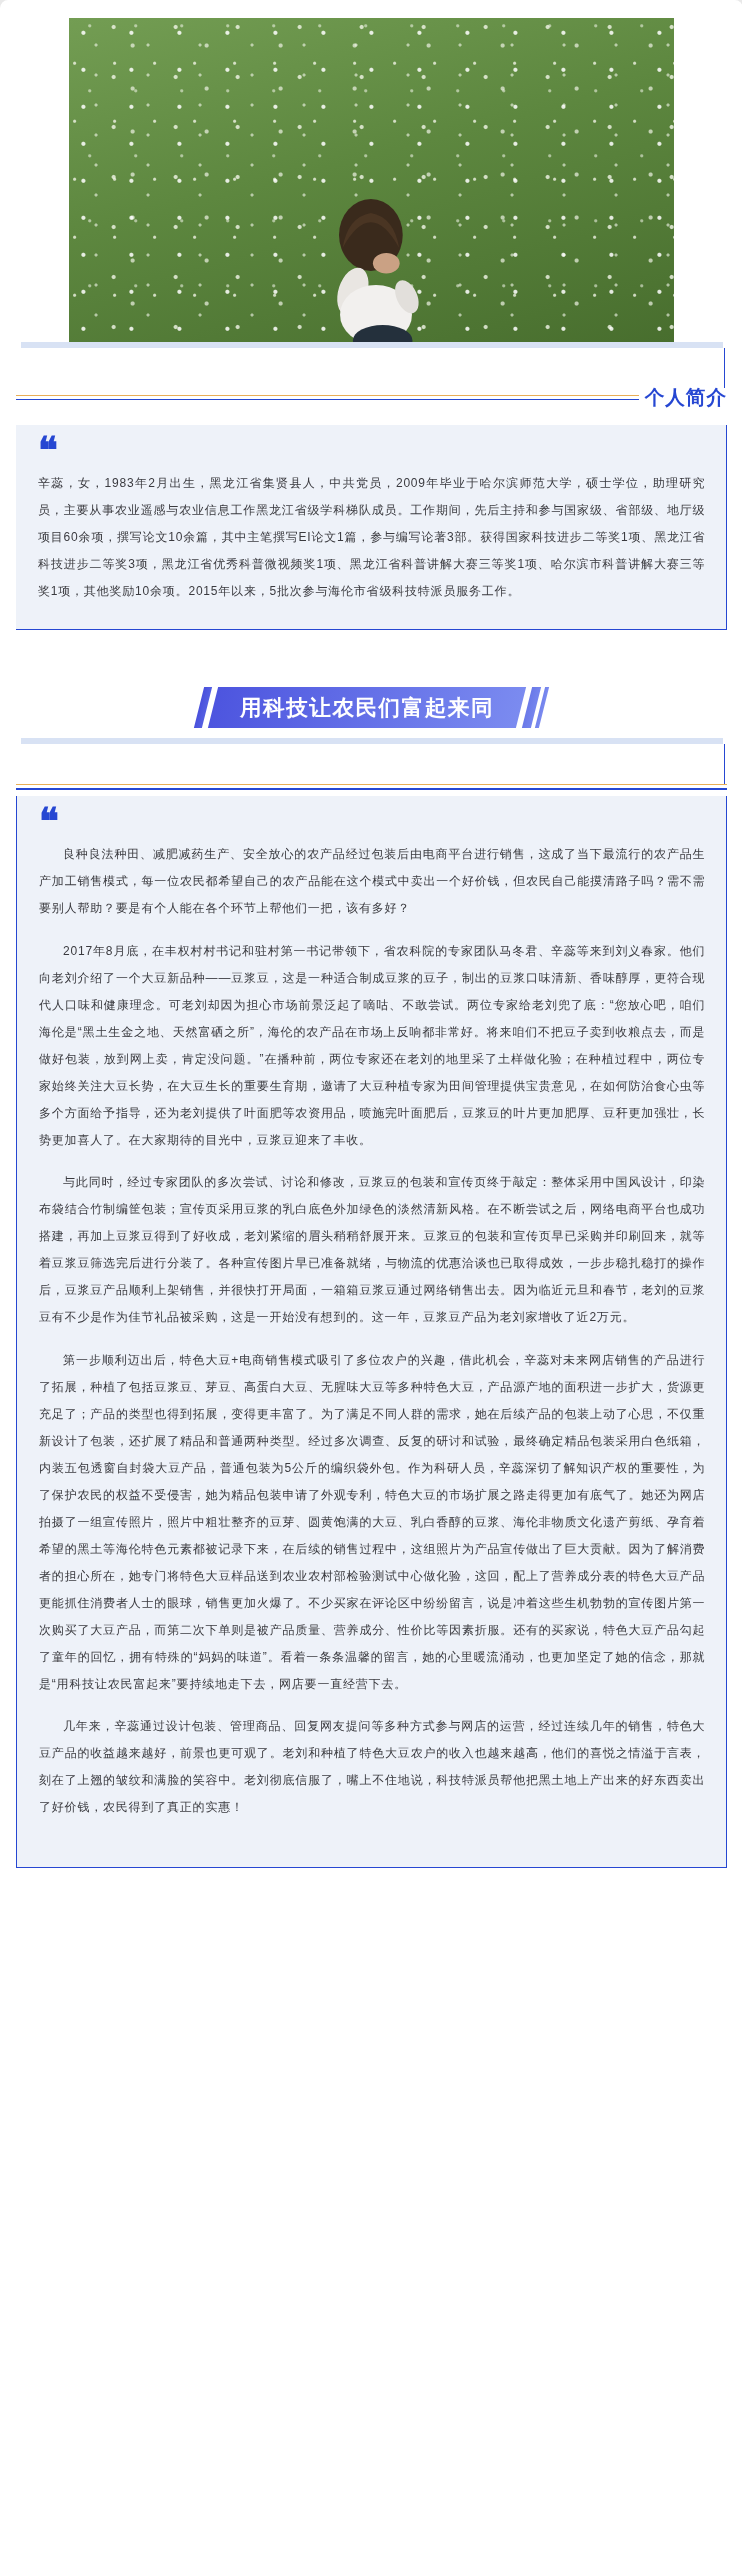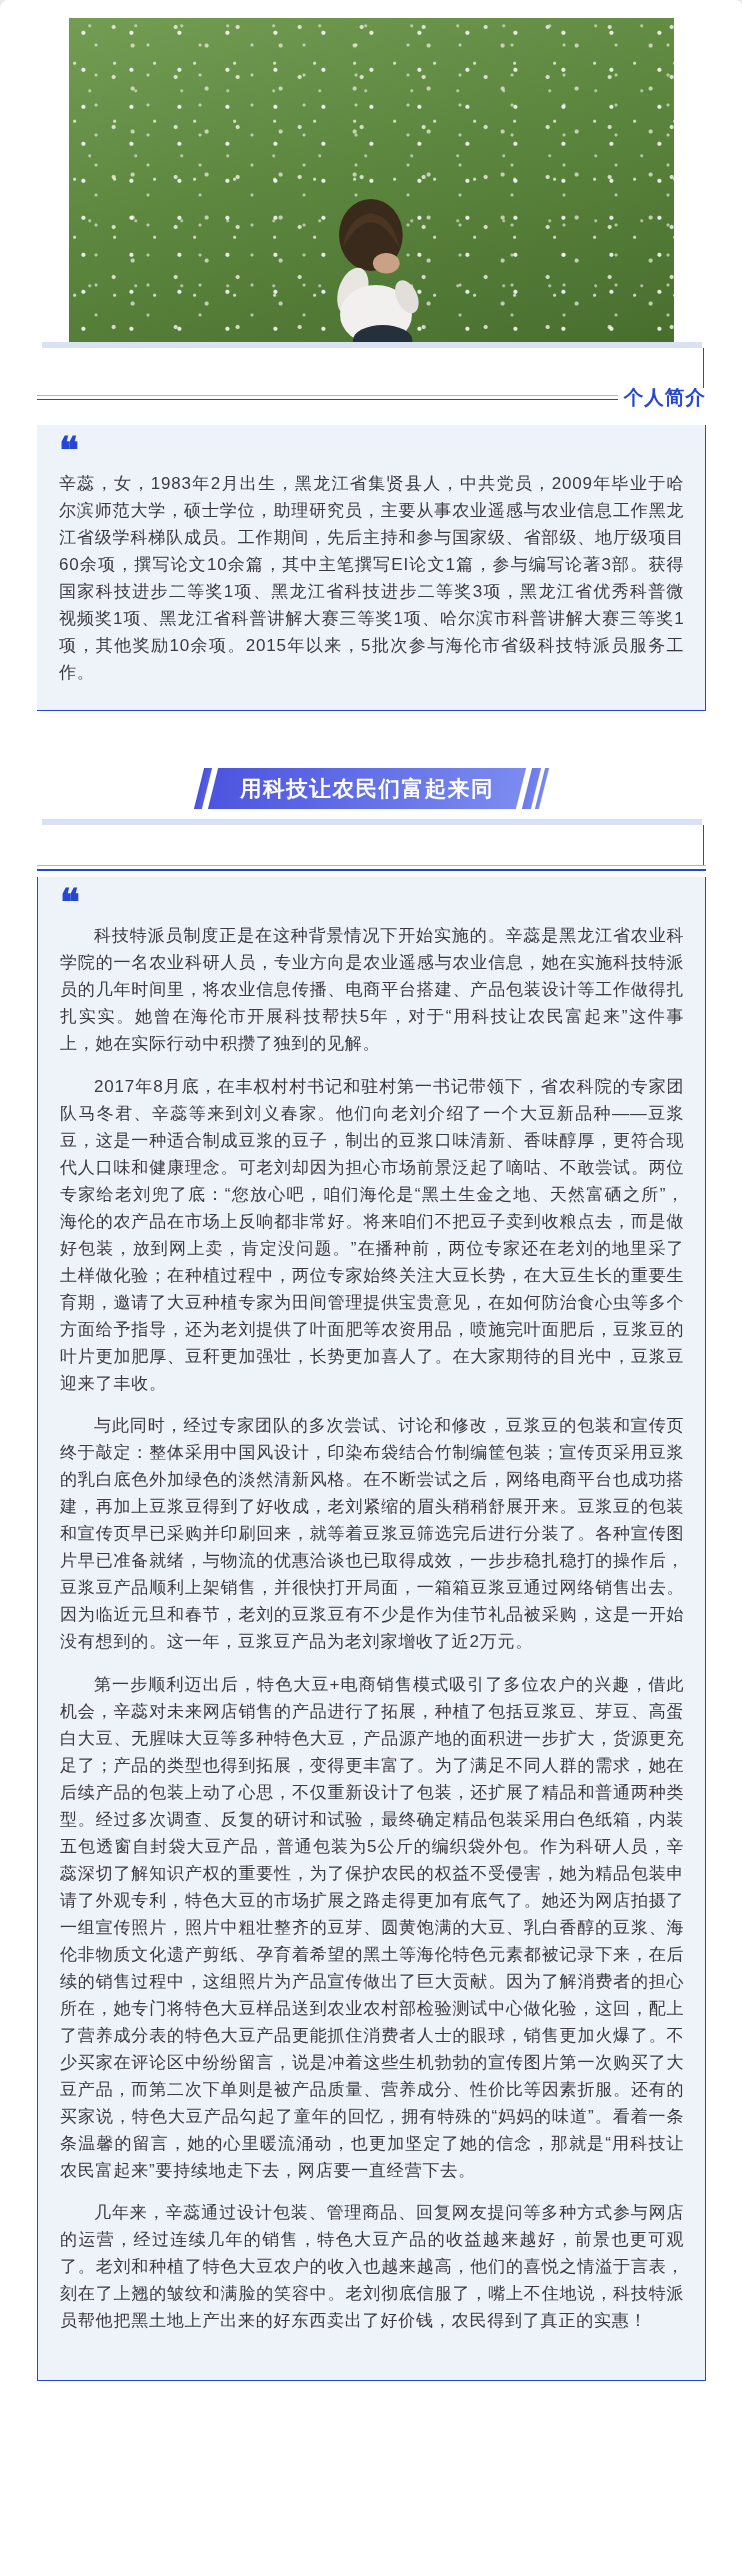--- a/index.html
+++ b/index.html
@@ -32,21 +32,21 @@
       radial-gradient(circle at 72% 18%, rgba(242,246,232,.8) 0 1.5px, rgba(255,255,255,0) 2.6px),
       radial-gradient(circle at 14% 78%, rgba(250,250,240,.75) 0 1px, rgba(255,255,255,0) 2.1px),
       radial-gradient(circle at 86% 64%, rgba(238,242,228,.7) 0 1.5px, rgba(255,255,255,0) 2.6px),
       radial-gradient(circle at 52% 90%, rgba(246,249,238,.6) 0 1px, rgba(255,255,255,0) 2.1px),
       radial-gradient(circle at 45% 12%, rgba(246,249,238,.55) 0 1px, rgba(255,255,255,0) 2.1px),
       linear-gradient(165deg,#739d53 0%,#5d873f 45%,#486e2e 100%);
     background-size:48px 37px,62px 50px,40px 58px,74px 43px,52px 30px,46px 65px,100% 100%;
   }
   .hero svg{position:absolute;left:50%;top:52%;transform:translateX(-52%);}
   
-  .section{margin:0 37px;}
+  .section{margin:0 16px;}
   .topbar{height:5.7px;background:var(--topbar);margin:0 3.6px 0 4.6px;}
   .head-gap{height:40px;border-right:1.5px solid var(--accent-blue);margin-right:2.1px;}
   .rules-row{display:flex;align-items:center;}
   .rules{flex:1 1 auto;}
   .rule-orange{height:1.5px;background:var(--accent-orange);margin-bottom:2.6px;}
   .rule-blue{height:1.5px;background:var(--accent-blue);}
   .head-title{
     color:var(--accent-blue);font-size:19.6px;font-weight:bold;
     line-height:1;margin-left:5.2px;white-space:nowrap;letter-spacing:1px;
   }
@@ -58,21 +58,21 @@
     padding:7.2px 20.6px 24px 22px;
   }
   .qb-profile{border-right:1.5px solid var(--accent-blue);border-bottom:1.5px solid var(--accent-blue);}
   .qb-article{border-left:1.5px solid var(--accent-blue);border-right:1.5px solid var(--accent-blue);
               border-bottom:1.5px solid var(--accent-blue);margin-top:6.7px;padding-bottom:46px;}
   .quote-glyph{
     color:var(--accent-blue);font-size:37px;line-height:36px;height:38px;
     font-family:"DejaVu Serif","Liberation Serif",serif;font-weight:bold;
   }
   .para{
-    font-size:17px;line-height:27px;letter-spacing:0.8px;
+    font-size:12px;line-height:27px;letter-spacing:0.8px;
     text-align:justify;color:var(--text);
   }
   .para + .para{margin-top:15.5px;}
   .indent{text-indent:2em;}
   
   .banner-row{
     display:flex;justify-content:center;align-items:stretch;
     height:41px;margin:57px 0 10.3px;
   }
   .skew{transform:skewX(-14deg);}
@@ -139,21 +139,21 @@
     <div class="rules-row">
       <div class="rules">
         <div class="rule-orange"></div>
         <div class="rule-blue"></div>
       </div>
 
     </div>
     <div class="quote-box qb-article">
       <div class="quote-glyph">❝</div>
       <div>
-          <p class="para indent">科技特派员制度正是在这种背景情况下开始实施的。辛蕊是黑龙江省农业科学院的一名农业科研人员，专业方向是农业遥感与农业信息，她在实施科技特派员的几年时间里，将农业信息传播、电商平台搭建、产品包装设计等工作做得扎扎实实。她曾在海伦市开展科技帮扶5年，对于“用科技让农民富起来”这件事上，她在实际行动中积攒了独到的见解。</p>
+          <p class="para indent">良种良法种田、减肥减药生产、安全放心的农产品经过包装后由电商平台进行销售，这成了当下最流行的农产品生产加工销售模式，每一位农民都希望自己的农产品能在这个模式中卖出一个好价钱，但农民自己能摸清路子吗？需不需要别人帮助？要是有个人能在各个环节上帮他们一把，该有多好？</p>
           <p class="para indent">2017年8月底，在丰权村村书记和驻村第一书记带领下，省农科院的专家团队马冬君、辛蕊等来到刘义春家。他们向老刘介绍了一个大豆新品种——豆浆豆，这是一种适合制成豆浆的豆子，制出的豆浆口味清新、香味醇厚，更符合现代人口味和健康理念。可老刘却因为担心市场前景泛起了嘀咕、不敢尝试。两位专家给老刘兜了底：“您放心吧，咱们海伦是“黑土生金之地、天然富硒之所”，海伦的农产品在市场上反响都非常好。将来咱们不把豆子卖到收粮点去，而是做好包装，放到网上卖，肯定没问题。”在播种前，两位专家还在老刘的地里采了土样做化验；在种植过程中，两位专家始终关注大豆长势，在大豆生长的重要生育期，邀请了大豆种植专家为田间管理提供宝贵意见，在如何防治食心虫等多个方面给予指导，还为老刘提供了叶面肥等农资用品，喷施完叶面肥后，豆浆豆的叶片更加肥厚、豆秆更加强壮，长势更加喜人了。在大家期待的目光中，豆浆豆迎来了丰收。</p>
           <p class="para indent">与此同时，经过专家团队的多次尝试、讨论和修改，豆浆豆的包装和宣传页终于敲定：整体采用中国风设计，印染布袋结合竹制编筐包装；宣传页采用豆浆的乳白底色外加绿色的淡然清新风格。在不断尝试之后，网络电商平台也成功搭建，再加上豆浆豆得到了好收成，老刘紧缩的眉头稍稍舒展开来。豆浆豆的包装和宣传页早已采购并印刷回来，就等着豆浆豆筛选完后进行分装了。各种宣传图片早已准备就绪，与物流的优惠洽谈也已取得成效，一步步稳扎稳打的操作后，豆浆豆产品顺利上架销售，并很快打开局面，一箱箱豆浆豆通过网络销售出去。因为临近元旦和春节，老刘的豆浆豆有不少是作为佳节礼品被采购，这是一开始没有想到的。这一年，豆浆豆产品为老刘家增收了近2万元。</p>
           <p class="para indent">第一步顺利迈出后，特色大豆+电商销售模式吸引了多位农户的兴趣，借此机会，辛蕊对未来网店销售的产品进行了拓展，种植了包括豆浆豆、芽豆、高蛋白大豆、无腥味大豆等多种特色大豆，产品源产地的面积进一步扩大，货源更充足了；产品的类型也得到拓展，变得更丰富了。为了满足不同人群的需求，她在后续产品的包装上动了心思，不仅重新设计了包装，还扩展了精品和普通两种类型。经过多次调查、反复的研讨和试验，最终确定精品包装采用白色纸箱，内装五包透窗自封袋大豆产品，普通包装为5公斤的编织袋外包。作为科研人员，辛蕊深切了解知识产权的重要性，为了保护农民的权益不受侵害，她为精品包装申请了外观专利，特色大豆的市场扩展之路走得更加有底气了。她还为网店拍摄了一组宣传照片，照片中粗壮整齐的豆芽、圆黄饱满的大豆、乳白香醇的豆浆、海伦非物质文化遗产剪纸、孕育着希望的黑土等海伦特色元素都被记录下来，在后续的销售过程中，这组照片为产品宣传做出了巨大贡献。因为了解消费者的担心所在，她专门将特色大豆样品送到农业农村部检验测试中心做化验，这回，配上了营养成分表的特色大豆产品更能抓住消费者人士的眼球，销售更加火爆了。不少买家在评论区中纷纷留言，说是冲着这些生机勃勃的宣传图片第一次购买了大豆产品，而第二次下单则是被产品质量、营养成分、性价比等因素折服。还有的买家说，特色大豆产品勾起了童年的回忆，拥有特殊的“妈妈的味道”。看着一条条温馨的留言，她的心里暖流涌动，也更加坚定了她的信念，那就是“用科技让农民富起来”要持续地走下去，网店要一直经营下去。</p>
           <p class="para indent">几年来，辛蕊通过设计包装、管理商品、回复网友提问等多种方式参与网店的运营，经过连续几年的销售，特色大豆产品的收益越来越好，前景也更可观了。老刘和种植了特色大豆农户的收入也越来越高，他们的喜悦之情溢于言表，刻在了上翘的皱纹和满脸的笑容中。老刘彻底信服了，嘴上不住地说，科技特派员帮他把黑土地上产出来的好东西卖出了好价钱，农民得到了真正的实惠！</p>
         </div>
     </div>
   </div>
 
 </div>
 

